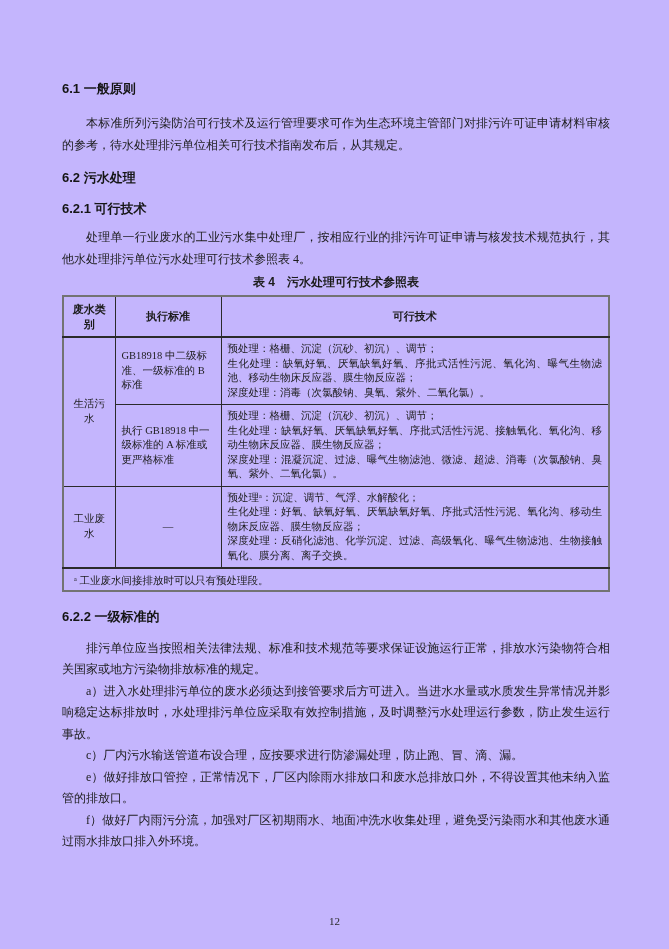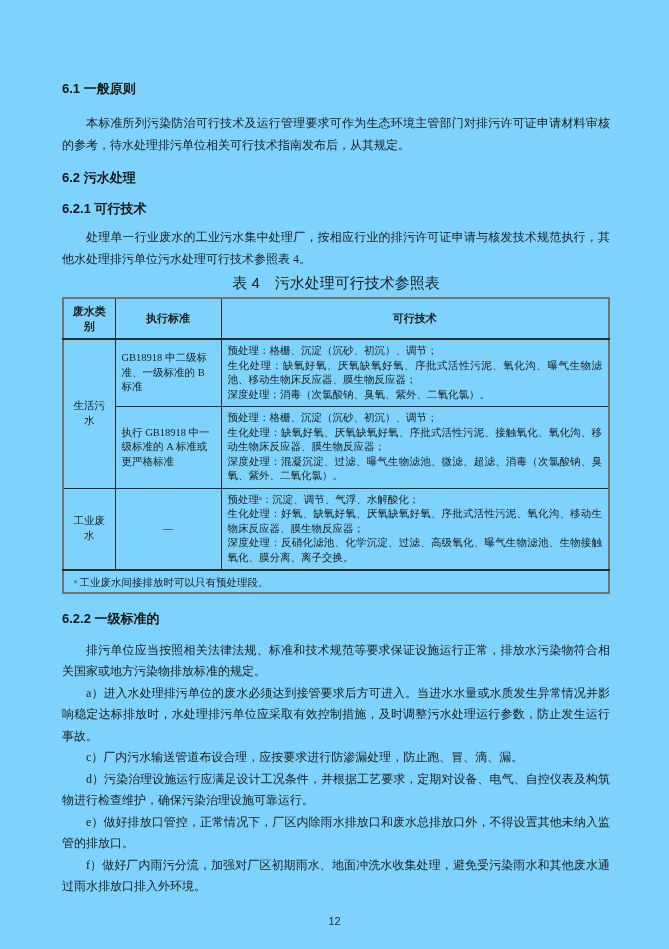--- a/index.html
+++ b/index.html
@@ -2,21 +2,21 @@
 <html><head>
 <meta charset="utf-8">
 <style>
   * { box-sizing: border-box; }
   html, body { margin: 0; padding: 0; background: #ffffff; }
   .page {
     position: relative;
     width: 669px;
     height: 949px;
     margin: 0 auto;
-    background: #7dd3fc;
+    background: #c4b5fd;
     padding: 80px 59px 0 62px;
     font-family: "Liberation Serif", "DejaVu Serif", serif;
     color: #1c1c1c;
     overflow: hidden;
   }
   .heading {
     font-family: "Liberation Sans", "DejaVu Sans", sans-serif;
     font-weight: bold;
     font-size: 13px;
     color: #151515;
@@ -28,22 +28,22 @@
   .body-p {
     font-size: 12px;
     line-height: 21.5px;
     text-align: justify;
     text-indent: 2em;
     margin: 0;
   }
   .mb13 { margin-bottom: 13px; }
   .table-caption {
     font-family: "Liberation Sans", "DejaVu Sans", sans-serif;
-    font-weight: normal;
-    font-size: 15px;
+    font-weight: bold;
+    font-size: 12px;
     text-align: center;
     margin: 4px 0 4px 0;
   }
   table.t4 {
     width: 100%;
     border-collapse: collapse;
     border: 2px solid #737373;
     font-size: 10.5px;
     line-height: 14.5px;
   }
@@ -68,21 +68,21 @@
   tr.footnote-row td {
     border-top: 2px solid #2b2b2b;
     padding: 5px 6px 1px 10px;
     text-align: left;
   }
   .page-number {
     position: absolute;
     left: 0; right: 0;
     bottom: 22px;
     text-align: center;
-    font-family: Liberation Sans, sans-serif;
+    font-family: Liberation Serif, serif;
     font-size: 11px;
     color: #2a2a2a;
   }
 </style>
 </head>
 <body>
 
 <div class="page">
 
   <div class="heading h-major">6.1 一般原则</div>
@@ -133,19 +133,18 @@
       <tr class="footnote-row">
         <td colspan="3">ᵃ 工业废水间接排放时可以只有预处理段。</td>
       </tr>
     </tbody>
   </table>
 
   <div class="heading h-622">6.2.2 一级标准的</div>
   <p class="body-p">排污单位应当按照相关法律法规、标准和技术规范等要求保证设施运行正常，排放水污染物符合相关国家或地方污染物排放标准的规定。</p>
   <p class="body-p">a）进入水处理排污单位的废水必须达到接管要求后方可进入。当进水水量或水质发生异常情况并影响稳定达标排放时，水处理排污单位应采取有效控制措施，及时调整污水处理运行参数，防止发生运行事故。</p>
   <p class="body-p">c）厂内污水输送管道布设合理，应按要求进行防渗漏处理，防止跑、冒、滴、漏。</p>
-  <p class="body-p">d）污染治理设施运行应满足设计工况条件，并根据工艺要求，定期对设备、电气、自控仪表及构筑物进行检查维护，确保污染治理设施可靠运行。</p>
   <p class="body-p">e）做好排放口管控，正常情况下，厂区内除雨水排放口和废水总排放口外，不得设置其他未纳入监管的排放口。</p>
   <p class="body-p">f）做好厂内雨污分流，加强对厂区初期雨水、地面冲洗水收集处理，避免受污染雨水和其他废水通过雨水排放口排入外环境。</p>
 
   <div class="page-number">12</div>
 
 </div>
 
 </body></html>

